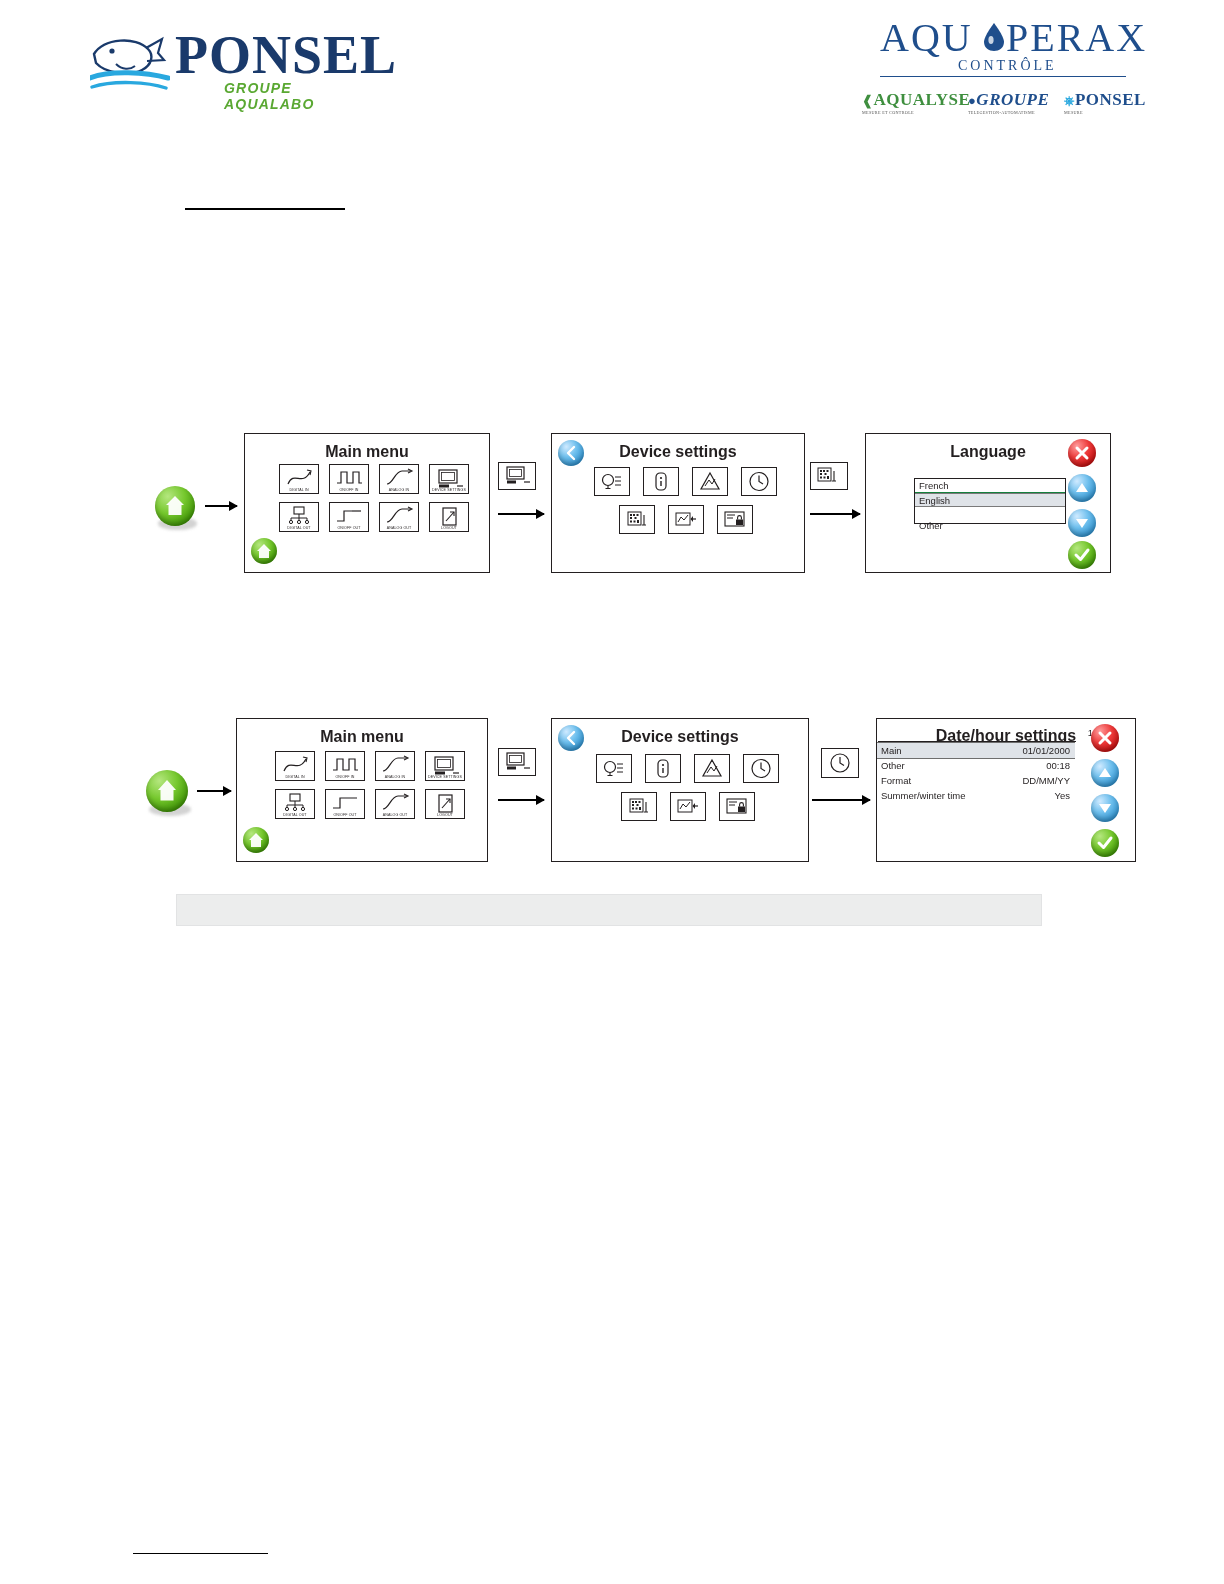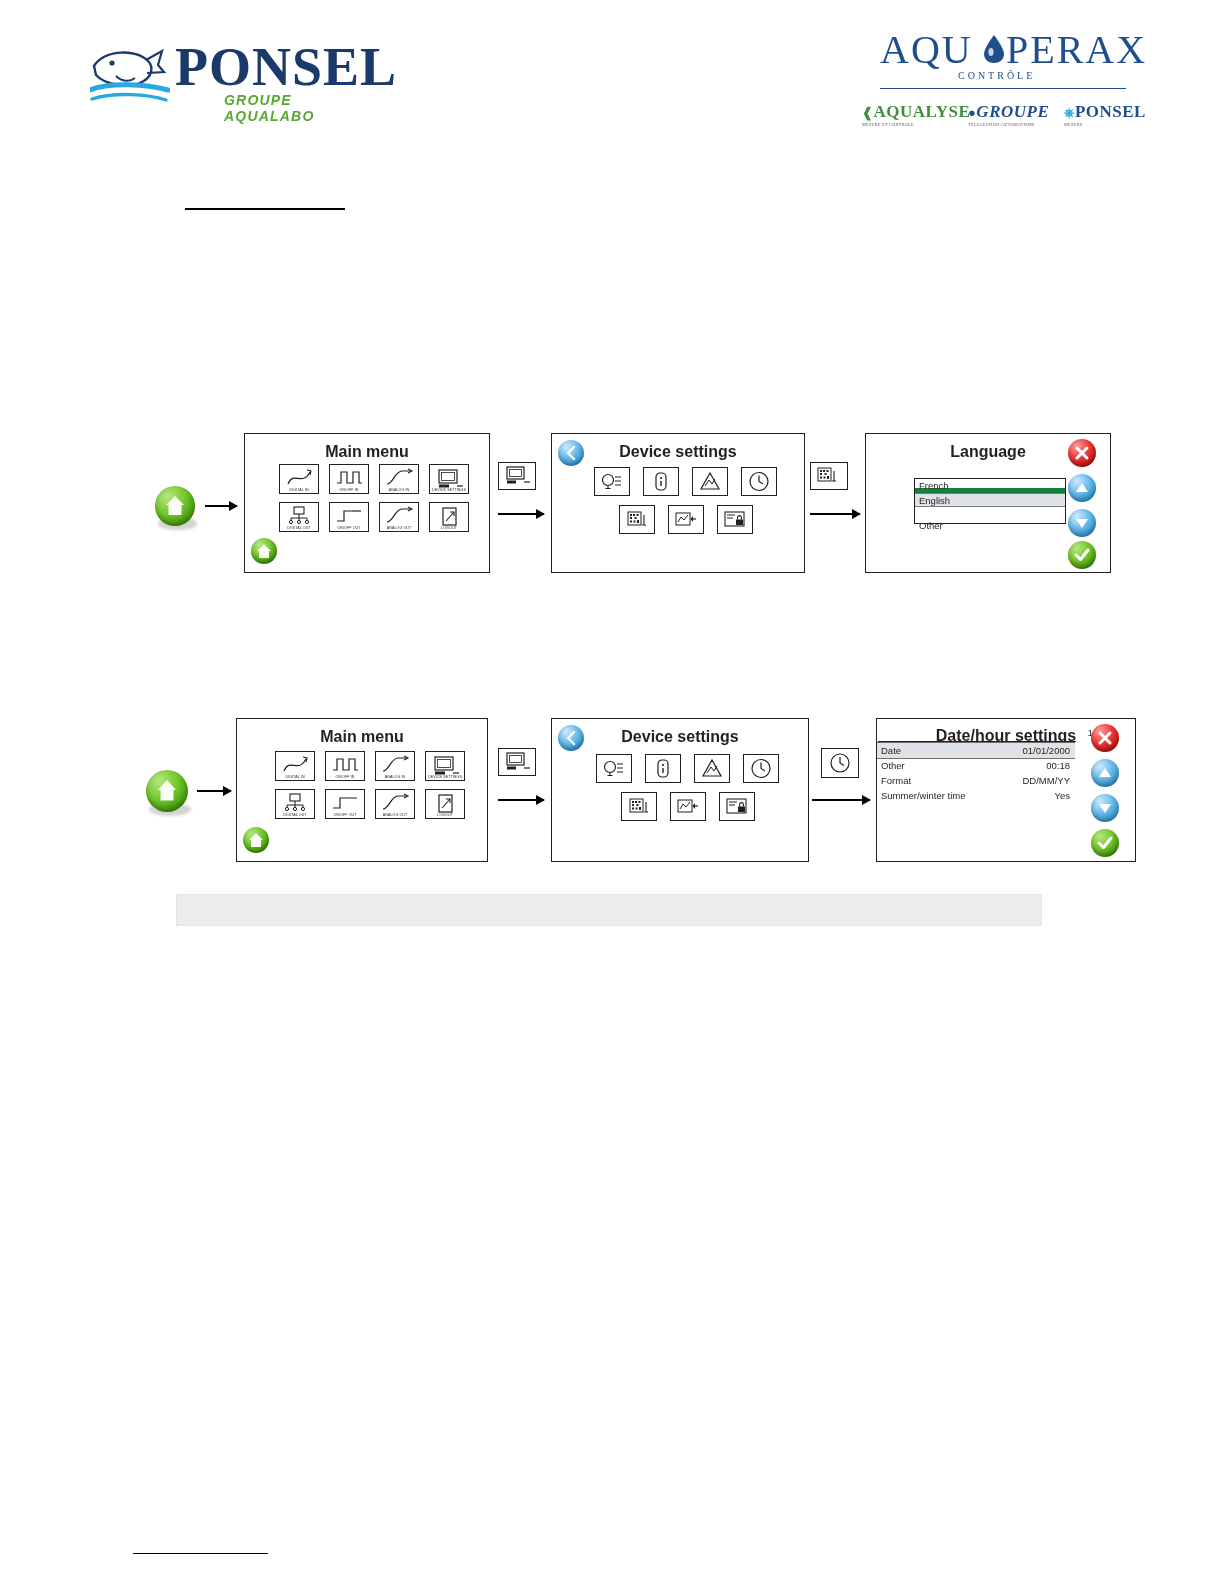--- a/index.html
+++ b/index.html
@@ -5,21 +5,21 @@
   html, body { margin:0; padding:0; }
   body {
     width:1224px; height:1584px;
     background:#ffffff;
     font-family:"Liberation Sans", sans-serif;
     position:relative;
     overflow:hidden;
   }
 
   
-  .hdr { position:absolute; top:0; left:0; width:1224px; height:130px;margin-top:12px; }
+  .hdr { position:absolute; top:0; left:0; width:1224px; height:130px; }
 
   .ponsel-logo { position:absolute; left:90px; top:18px; width:290px; height:85px; }
   .ponsel-word {
     position:absolute; left:85px; top:6px;
     font-family:"Liberation Serif", serif;
     font-weight:bold; font-size:54px; letter-spacing:1px;
     color:#1a3a6b;
   }
   .ponsel-sub {
     position:absolute; left:134px; top:62px;
@@ -34,21 +34,21 @@
     position:absolute; left:30px; top:0px;
     font-family:"Liberation Serif", serif;
     font-size:40px; letter-spacing:2px; color:#1f4e8c; font-weight:normal;
   }
   .aq-drop {
     position:absolute; left:133px; top:8px; width:22px; height:30px;
   }
   .aq-controle {
     position:absolute; left:108px; top:44px;
     font-family:"Liberation Serif", serif;
-    font-size:10px; letter-spacing:3px; color:#1f4e8c;
+    font-size:14px; letter-spacing:3px; color:#1f4e8c;
   }
   .aq-rule { position:absolute; left:30px; top:62px; width:246px; height:1px; background:#1f4e8c; }
   .brandrow { position:absolute; left:6px; top:68px; width:290px; height:34px; }
   .brand {
     position:absolute; font-family:"Liberation Serif", serif; font-weight:bold;
     font-size:17px; letter-spacing:0.5px;
   }
   .brand .tiny { display:block; font-size:4.2px; font-weight:normal; letter-spacing:0.3px; color:#555; }
   .b1 { left:6px; top:8px; color:#3f8f3f; }
   .b2 { left:112px; top:8px; color:#1f4e8c; }
@@ -113,21 +113,21 @@
     position:absolute; bottom:1px; left:0; width:100%; text-align:center;
     font-size:3.6px; color:#231f20; letter-spacing:0.1px; line-height:4px;
   }
   .tile svg { position:absolute; left:0; top:0; }
 
   
   .listbox { position:absolute; border:1px solid #231f20; background:#fff; }
   .lrow {
     position:absolute; left:0; width:100%; height:14px;
     font-size:9.5px; color:#231f20; line-height:14px;
-    border-bottom:5px solid #15803d;
+    border-bottom:1px solid #15803d;
     box-sizing:border-box; padding-left:4px;
   }
   .lrow.sel { background:#dfe3e8; border-top:1px solid #7a7a7a; border-bottom:1px solid #7a7a7a; }
 
   .drow {
     position:absolute; left:0; width:100%; height:15px;
     font-size:9.5px; color:#231f20; line-height:15px;
   }
   .drow .k { position:absolute; left:4px; }
   .drow .v { position:absolute; right:5px; }
@@ -584,21 +584,21 @@
     </svg>
   </div>
   <div class="arrow" style="left:812px; top:799px; width:58px;"></div>
 
   <div class="screen" style="left:876px; top:718px; width:258px; height:142px;">
     <div class="scr-title" style="top:8px;">Date/hour settings</div>
     <div class="pagenum" style="right:34px; top:8px;">1/4</div>
     <div class="titlebar-underline" style="left:1px; top:22px; width:198px;"></div>
 
     <div class="drow sel" style="top:23px; width:198px;">
-      <span class="k">Date</span>
+      <span class="k">Main</span>
       <span class="v">01/01/2000</span>
     </div>
     <div class="drow" style="top:39px; width:198px;">
       <span class="k">Other</span>
       <span class="v">00:18</span>
     </div>
     <div class="drow" style="top:54px; width:198px;">
       <span class="k">Format</span>
       <span class="v">DD/MM/YY</span>
     </div>

